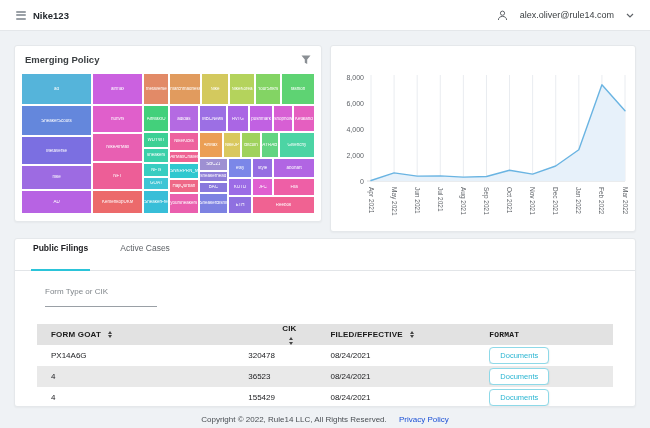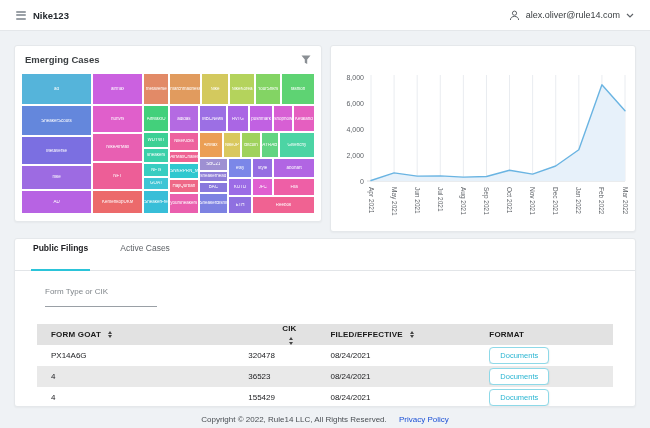--- a/index.html
+++ b/index.html
@@ -10,21 +10,21 @@
   }
   
   .appbar{
     position:absolute;top:0;left:0;right:0;height:31px;background:#fff;
     border-bottom:1px solid #e4e7ea;display:flex;align-items:center;
     justify-content:space-between;padding:0 16px;box-sizing:border-box;
   }
   .brand{display:flex;align-items:center;gap:7px;font-size:9.5px;font-weight:700;color:#24292e}
   .burger{display:flex;flex-direction:column;gap:1.5px;cursor:pointer}
   .burger i{display:block;width:10px;height:2px;background:#9aa0a6;border-radius:1px}
-  .account{display:flex;align-items:center;gap:6px;font-size:9px;color:#3c4043;cursor:pointer}
+  .account{display:flex;align-items:center;gap:12px;font-size:9px;color:#3c4043;cursor:pointer}
   
   .card{
     position:absolute;background:#fff;border:1px solid #e5e8eb;border-radius:3px;
     box-shadow:0 1px 2px rgba(0,0,0,.04);box-sizing:border-box;
   }
   .card-head{display:flex;justify-content:space-between;align-items:center;padding:8px 10px 5px}
   .card-title{font-size:9.5px;font-weight:700;color:#3c4043}
   #themes-card{left:14px;top:45px;width:308px;height:177px}
   #sentiment-card{left:330px;top:45px;width:306px;height:187px}
   #legal-card{left:14px;top:238px;width:622px;height:169px}
@@ -86,21 +86,21 @@
     </svg>
     <span>alex.oliver@rule14.com</span>
     <svg width="8" height="5" viewBox="0 0 8 5" fill="none" stroke="#5f6368" stroke-width="1.2">
       <polyline points="1,1 4,4 7,1"></polyline>
     </svg>
   </div>
 </div>
 
 <div class="card" id="themes-card">
   <div class="card-head">
-    <span class="card-title">Emerging Cases</span>
+    <span class="card-title">Emerging Policy</span>
     <svg width="10" height="10" viewBox="0 0 10 10" fill="#8a8f94">
       <path d="M0.5 0.5 H9.5 L6.2 4.6 V9 L3.8 7.8 V4.6 Z"></path>
     </svg>
   </div>
   <div class="treemap">
       <div class="tile" style="left: 0%; top: 0%; width: 24.2%; height: 23%; background: rgb(85, 180, 218);">
         <span>ad</span>
       </div>
       <div class="tile" style="left: 0%; top: 23%; width: 24.2%; height: 22%; background: rgb(100, 135, 220);">
         <span>SneakerScouts</span>
@@ -313,21 +313,21 @@
             <i class="down"></i>
           </span>
         </div>
         <div class="tcell" style="width: 29%;">
           <span>FILED/EFFECTIVE</span>
           <span class="sort">
             <i class="up"></i>
             <i class="down"></i>
           </span>
         </div>
-        <div class="tcell" style="width: 20%;">
+        <div class="tcell" style="width: 20%; font-family: Liberation Mono, monospace;">
           <span>FORMAT</span>
         </div>
       </div>
       <div class="trow">
         <div class="tcell" style="width: 36%;">PX14A6G</div>
         <div class="tcell" style="width: 15%;">320478</div>
         <div class="tcell" style="width: 29%;">08/24/2021</div>
         <div class="tcell" style="width: 20%;">
           <button class="doc-btn">Documents</button>
         </div>

